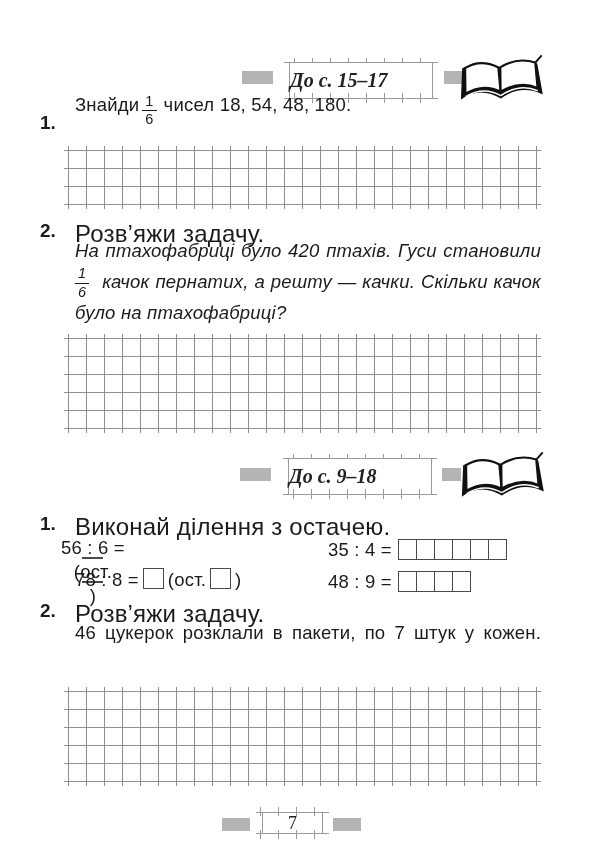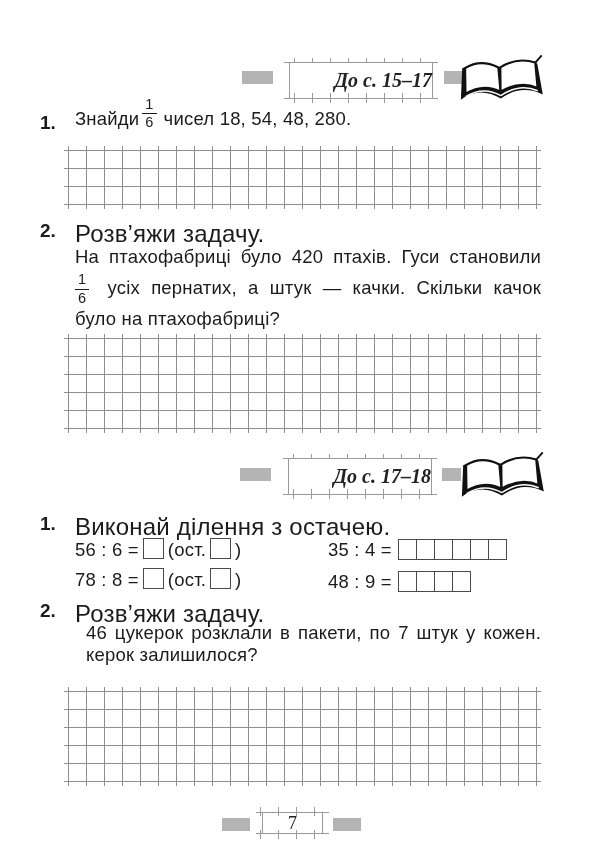--- a/index.html
+++ b/index.html
@@ -17,21 +17,21 @@
   .refbox{position:absolute;width:154px;height:45px;}
   .refbox .hline{position:absolute;left:0;right:0;height:1px;background:#9a9a9a;}
   .refbox .hline.top{top:4px;}
   .refbox .hline.bot{top:40px;}
   .refbox .ticks{position:absolute;left:10px;right:10px;height:10px;
     background:repeating-linear-gradient(90deg,#9a9a9a 0 1px,transparent 1px 18px);}
   .refbox .ticks.t{top:0;}
   .refbox .ticks.b{bottom:0;}
   .refbox .inner{position:absolute;left:5px;right:5px;top:5px;bottom:5px;
     border-left:1px solid #9a9a9a;border-right:1px solid #9a9a9a;background:#fff;
-    display:flex;align-items:center;justify-content:flex-end;}
+    display:flex;align-items:center;justify-content:flex-start;}
   .refbox .inner span{
     font-family:"Liberation Serif","DejaVu Serif",serif;
     font-style:italic;font-weight:bold;font-size:20px;color:#222;}
 
   
   .pgbox{position:absolute;width:73px;height:33px;}
   .pgbox .hline{position:absolute;left:0;right:0;height:1px;background:#9a9a9a;}
   .pgbox .hline.top{top:6px;}
   .pgbox .hline.bot{top:27px;}
   .pgbox .ticks{position:absolute;left:4px;right:4px;height:9px;
@@ -52,21 +52,21 @@
     background-position:4px 0,0 4px;
   }
 
   
   .exnum{position:absolute;left:40px;font-size:19px;font-weight:bold;}
   .extitle{position:absolute;left:75px;font-size:24px;letter-spacing:.2px;}
   .para{position:absolute;left:75px;width:466px;}
   .pline{text-align:justify;text-align-last:justify;white-space:nowrap;
     font-size:18.5px;letter-spacing:.2px;line-height:24px;height:24px;}
   .pline.last{text-align:center;text-align-last:left;}
-  .pline.tight{line-height:22px;height:22px;margin-left:11px;}
+  .pline.tight{line-height:22px;height:22px;}
   .fracline{line-height:38px;height:38px;}
 
   
   .frac{display:inline-flex;flex-direction:column;align-items:center;
     vertical-align:middle;margin:0 7px 0 3px;line-height:1.05;font-size:14.5px;}
   .frac .num{border-bottom:1.4px solid #1b1b1b;padding:0 3px 1px;}
   .frac .den{padding-top:1px;}
 
   
   .divrow{position:absolute;font-size:18.5px;letter-spacing:.2px;height:26px;
@@ -99,71 +99,71 @@
   <svg class="book" style="left:458px;top:52px;transform:rotate(-3deg);" width="86" height="58" viewBox="0 0 88 58">
     <path d="M5 14 L2 46 Q22 33 43 47 Q64 33 86 45 L82 13 Q64 5 44 15 Q24 5 5 14 Z" fill="#111"></path>
     <path d="M8 14 Q24 5 42 15 L43 40 Q26 30 7 40 Z" fill="#fff" stroke="#111" stroke-width="2.2"></path>
     <path d="M44 15 Q62 5 80 12 L81 38 Q63 29 43 40 Z" fill="#fff" stroke="#111" stroke-width="2.2"></path>
     <path d="M7 43 Q26 33 43 44" stroke="#fff" fill="none" stroke-width="1.6"></path>
     <path d="M43 44 Q63 32 81 41" stroke="#fff" fill="none" stroke-width="1.6"></path>
     <path d="M80 12 L87 5" stroke="#111" stroke-width="2"></path>
   </svg>
 
   <div class="exnum" style="top:112px;">1.</div>
-  <div class="abs" style="left:75px;top:88px;height:42px;display:flex;align-items:flex-end;font-size:18.5px;letter-spacing:.2px;">
+  <div class="abs" style="left:75px;top:94px;height:42px;display:flex;align-items:flex-start;font-size:18.5px;letter-spacing:.2px;">
     <span>Знайди</span>
     <span class="frac">
       <span class="num">1</span>
       <span class="den">6</span>
     </span>
-    <span>чисел 18, 54, 48, 280.</span>
+    <span>чисел 18, 54, 48, 180.</span>
   </div>
 
   <div class="sheet-grid" style="top: 146px; height: 63px;"></div>
 
   <div class="exnum" style="top:220px;">2.</div>
   <div class="extitle" style="top:220px;">Розв’яжи задачу.</div>
-  <div class="para" style="top:245px;">
+  <div class="para" style="top:239px;font-style:italic;">
     <div class="pline">На птахофабриці було 420 птахів. Гуси становили</div>
     <div class="pline fracline">
       <span class="frac" style="margin-left:0;">
         <span class="num">1</span>
         <span class="den">6</span>
       </span>
-      <span>усіх пернатих, а штук — качки. Скільки качок</span>
+      <span>качок пернатих, а решту — качки. Скільки качок</span>
     </div>
     <div class="pline last">було на птахофабриці?</div>
   </div>
 
   <div class="sheet-grid" style="top: 334px; height: 99px;"></div>
 
   <div class="bar" style="left:240px;top:468px;width:31px;"></div>
   <div class="refbox" style="left:283px;top:454px;">
     <div class="ticks t"></div>
     <div class="hline top"></div>
     <div class="inner">
-        <span>До с. 17–18</span>
+        <span>До с. 9–18</span>
       </div>
     <div class="hline bot"></div>
     <div class="ticks b"></div>
   </div>
   <div class="bar" style="left:442px;top:468px;width:19px;"></div>
   <svg class="book" style="left:459px;top:449px;transform:rotate(-3deg);" width="86" height="58" viewBox="0 0 88 58">
     <path d="M5 14 L2 46 Q22 33 43 47 Q64 33 86 45 L82 13 Q64 5 44 15 Q24 5 5 14 Z" fill="#111"></path>
     <path d="M8 14 Q24 5 42 15 L43 40 Q26 30 7 40 Z" fill="#fff" stroke="#111" stroke-width="2.2"></path>
     <path d="M44 15 Q62 5 80 12 L81 38 Q63 29 43 40 Z" fill="#fff" stroke="#111" stroke-width="2.2"></path>
     <path d="M7 43 Q26 33 43 44" stroke="#fff" fill="none" stroke-width="1.6"></path>
     <path d="M43 44 Q63 32 81 41" stroke="#fff" fill="none" stroke-width="1.6"></path>
     <path d="M80 12 L87 5" stroke="#111" stroke-width="2"></path>
   </svg>
 
   <div class="exnum" style="top:513px;">1.</div>
   <div class="extitle" style="top:513px;">Виконай ділення з остачею.</div>
 
-  <div class="divrow" style="left:75px;top:537px;">
+  <div class="divrow" style="left:61px;top:537px;flex-direction:column;">
     <span>56 : 6 =</span>
     <span class="sq"></span>
     <span>(ост.</span>
     <span class="sq"></span>
     <span>)</span>
   </div>
   <div class="divrow" style="left:328px;top:537px;">
     <span>35 : 4 =</span>
     <span class="strip">
         <span class="cell"></span>
@@ -189,21 +189,20 @@
         <span class="cell"></span>
         <span class="cell"></span>
         <span class="cell"></span>
       </span>
   </div>
 
   <div class="exnum" style="top:600px;">2.</div>
   <div class="extitle" style="top:600px;">Розв’яжи задачу.</div>
   <div class="para" style="top:622px;">
     <div class="pline tight">46 цукерок розклали в пакети, по 7 штук у кожен.</div>
-    <div class="pline tight last">керок залишилося?</div>
   </div>
 
   <div class="sheet-grid" style="top: 687px; height: 99px;"></div>
 
   <div class="bar" style="left:222px;top:818px;width:28px;"></div>
   <div class="pgbox" style="left:256px;top:806px;">
     <div class="ticks t"></div>
     <div class="hline top"></div>
     <div class="inner">7</div>
     <div class="hline bot"></div>

